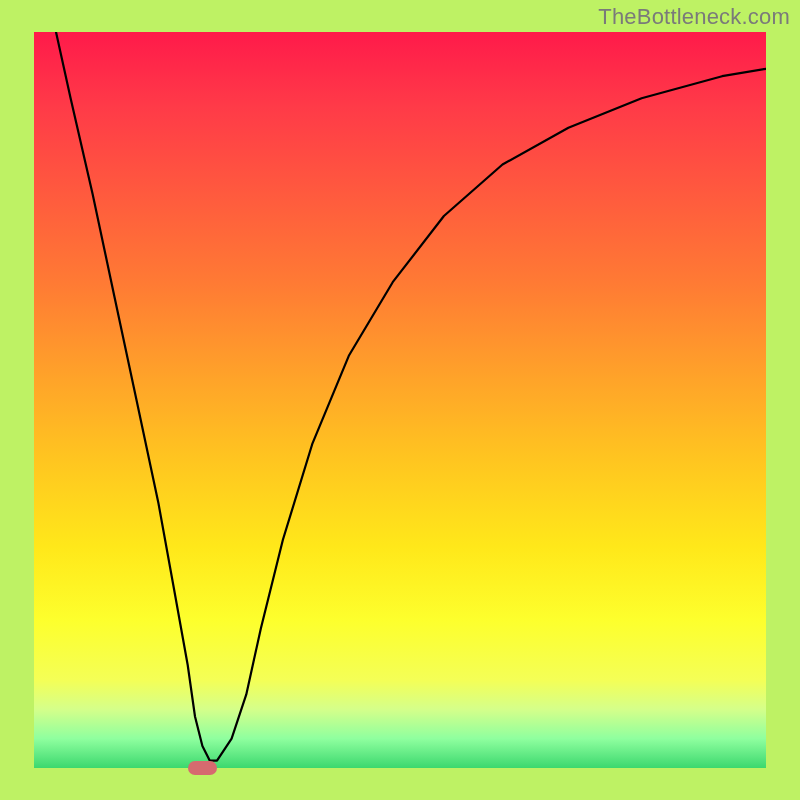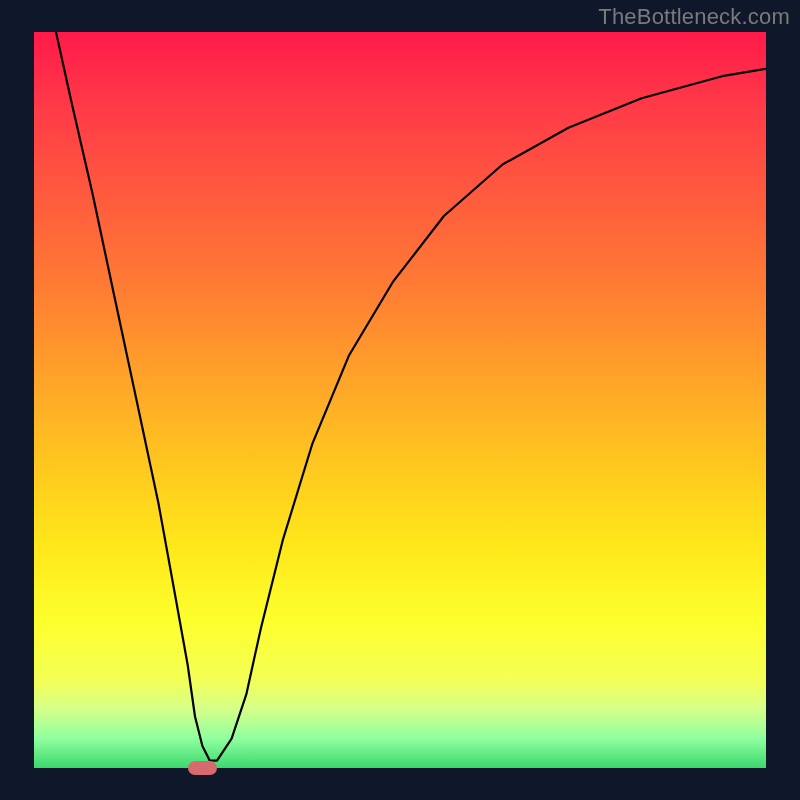--- a/index.html
+++ b/index.html
@@ -8,21 +8,21 @@
     width: 800px;
     height: 800px;
     overflow: hidden;
     background: #000;
     font-family: Arial, Helvetica, sans-serif;
   }
   .frame {
     position: relative;
     width: 800px;
     height: 800px;
-    background: #0f172a;
+    background: #bef264;
   }
   .plot-area {
     position: absolute;
     left: 34px;
     top: 32px;
     width: 732px;
     height: 736px;
     
     background: linear-gradient(
       to bottom,

